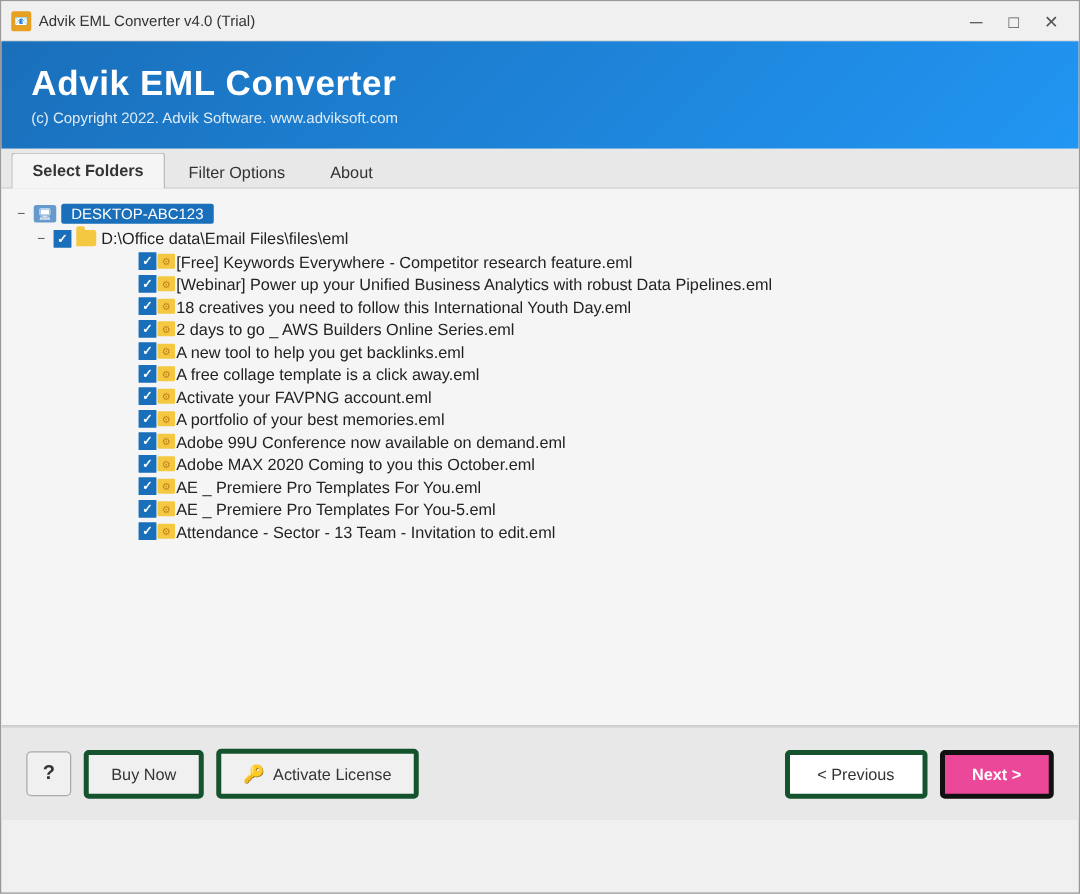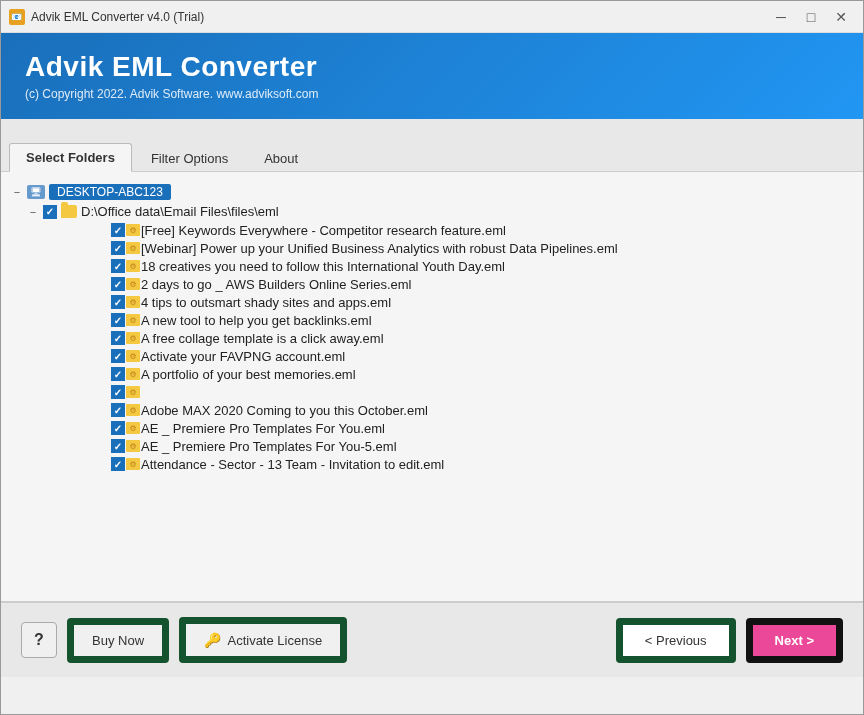--- a/index.html
+++ b/index.html
@@ -77,21 +77,21 @@
       margin-top: 4px;
     }
 
     
     .tab-bar {
       background: #e8e8e8;
       display: flex;
       align-items: flex-end;
       padding: 0 8px;
       border-bottom: 1px solid #ccc;
-      height: 53px;
+      height: 32px;
     }
     .tab {
       padding: 6px 16px;
       cursor: pointer;
       font-size: 13px;
       color: #333;
       border: 1px solid transparent;
       border-bottom: none;
       border-radius: 3px 3px 0 0;
       background: transparent;
@@ -238,21 +238,21 @@
       align-items: center;
       gap: 10px;
     }
     .footer-right {
       display: flex;
       align-items: center;
       gap: 10px;
     }
     .btn {
       padding: 8px 20px;
-      border: 7px solid #14532d;
+      border: 4px solid #14532d;
       border-radius: 4px;
       cursor: pointer;
       font-size: 13px;
       background: #f0f0f0;
       color: #333;
     }
     .btn-help {
       width: 36px;
       height: 36px;
       padding: 0;
@@ -362,27 +362,20 @@
             <div class="eml-icon">
               <div class="eml-icon-inner"></div>
             </div>
             <span style="cursor: default;">2 days to go _ AWS Builders Online Series.eml</span>
           </div>
           <div class="file-row">
             <div class="checkbox checked"></div>
             <div class="eml-icon">
               <div class="eml-icon-inner"></div>
             </div>
-            <span style="cursor: default;">4 tips to outsmart shady sites and apps.eml</span>
-          </div>
-          <div class="file-row">
-            <div class="checkbox checked"></div>
-            <div class="eml-icon">
-              <div class="eml-icon-inner"></div>
-            </div>
             <span style="cursor: default;">A new tool to help you get backlinks.eml</span>
           </div>
           <div class="file-row">
             <div class="checkbox checked"></div>
             <div class="eml-icon">
               <div class="eml-icon-inner"></div>
             </div>
             <span style="cursor: default;">A free collage template is a click away.eml</span>
           </div>
           <div class="file-row">
@@ -397,20 +390,21 @@
             <div class="eml-icon">
               <div class="eml-icon-inner"></div>
             </div>
             <span style="cursor: default;">A portfolio of your best memories.eml</span>
           </div>
           <div class="file-row">
             <div class="checkbox checked"></div>
             <div class="eml-icon">
               <div class="eml-icon-inner"></div>
             </div>
+            <span style="cursor: default;">Adobe 99U Conference now available on demand.eml</span>
           </div>
           <div class="file-row">
             <div class="checkbox checked"></div>
             <div class="eml-icon">
               <div class="eml-icon-inner"></div>
             </div>
             <span style="cursor: default;">Adobe MAX 2020 Coming to you this October.eml</span>
           </div>
           <div class="file-row">
             <div class="checkbox checked"></div>

